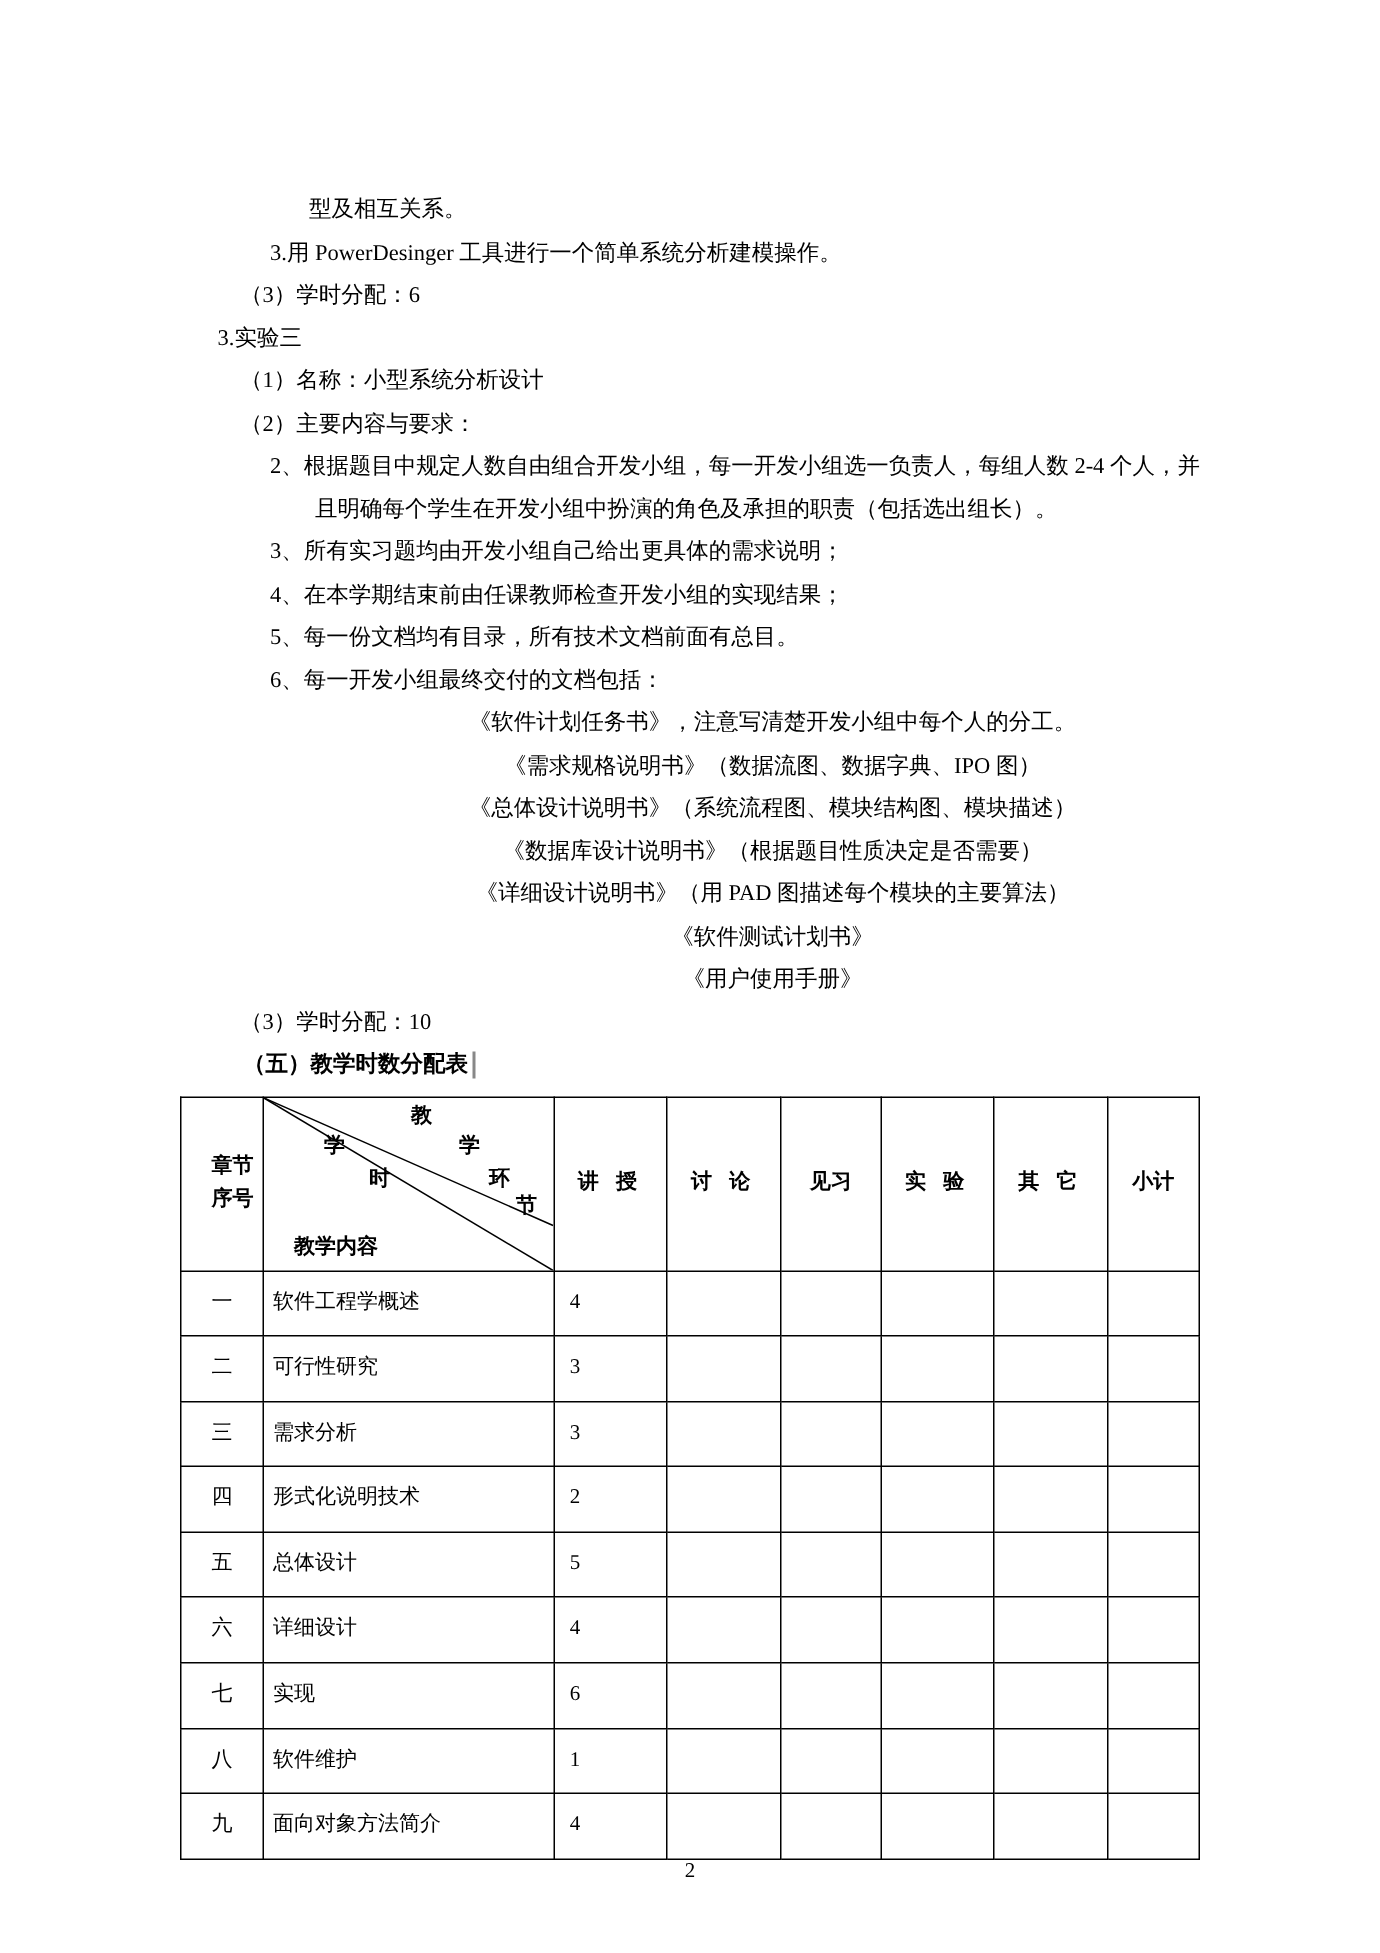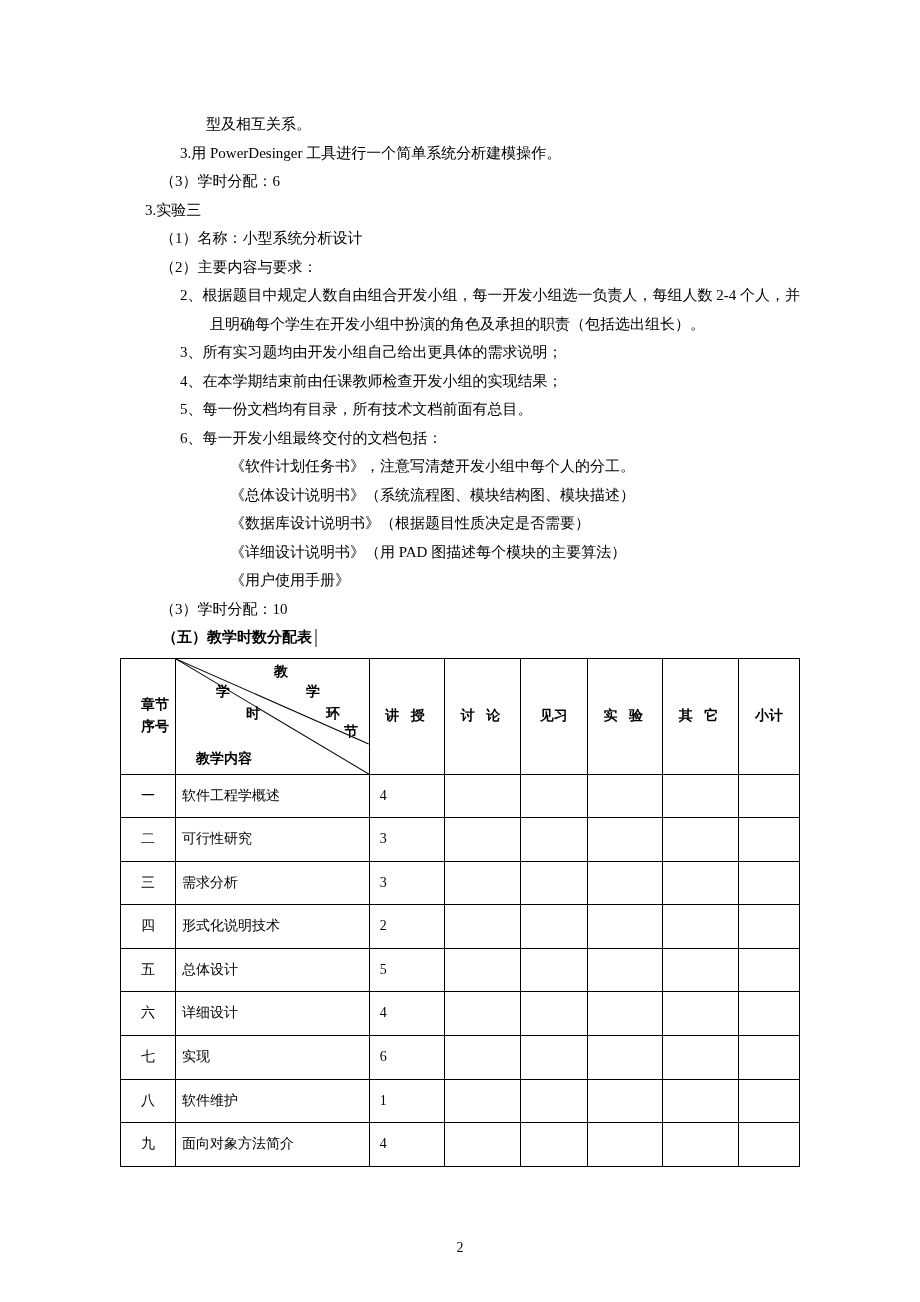--- a/index.html
+++ b/index.html
@@ -13,22 +13,22 @@
   .page {
     width: 920px;
     min-height: 1302px;
     position: relative;
     padding: 110px 120px 40px 120px;
     box-sizing: border-box;
   }
   .indent1 { padding-left: 40px; font-family: Liberation Serif, serif; }
   .indent05 { padding-left: 25px; }
   .indent2 { padding-left: 60px; }
-  .indent3 { padding-left: 86px; }
-  .indent-doc { padding-left: 110px; }
+  .indent3 { padding-left: 86px; margin-top: 16px; }
+  .indent-doc { padding-left: 110px; text-align: center; }
   .indent-hang {
     padding-left: 90px;
     text-indent: -30px;
   }
   .justify {
     text-align: justify;
     text-justify: inter-ideograph;
   }
   .section-head {
     font-weight: bold;
@@ -117,23 +117,25 @@
   <div class="indent05">3.实验三</div>
   <div class="indent1">（1）名称：小型系统分析设计</div>
   <div class="indent1">（2）主要内容与要求：</div>
   <div class="indent-hang justify">2、根据题目中规定人数自由组合开发小组，每一开发小组选一负责人，每组人数 2-4 个人，并且明确每个学生在开发小组中扮演的角色及承担的职责（包括选出组长）。</div>
   <div class="indent2">3、所有实习题均由开发小组自己给出更具体的需求说明；</div>
   <div class="indent2">4、在本学期结束前由任课教师检查开发小组的实现结果；</div>
   <div class="indent2">5、每一份文档均有目录，所有技术文档前面有总目。</div>
   <div class="indent2">6、每一开发小组最终交付的文档包括：</div>
 
   <div class="indent-doc">《软件计划任务书》，注意写清楚开发小组中每个人的分工。</div>
+  <div class="indent-doc">《需求规格说明书》（数据流图、数据字典、IPO 图）</div>
   <div class="indent-doc">《总体设计说明书》（系统流程图、模块结构图、模块描述）</div>
   <div class="indent-doc">《数据库设计说明书》（根据题目性质决定是否需要）</div>
   <div class="indent-doc">《详细设计说明书》（用 PAD 图描述每个模块的主要算法）</div>
+  <div class="indent-doc">《软件测试计划书》</div>
   <div class="indent-doc">《用户使用手册》</div>
 
   <div class="indent1">（3）学时分配：10</div>
 
   <div>
     <span class="section-head">（五）教学时数分配表</span><span class="cursor"></span>
   </div>
 
   <table>
     <colgroup>

